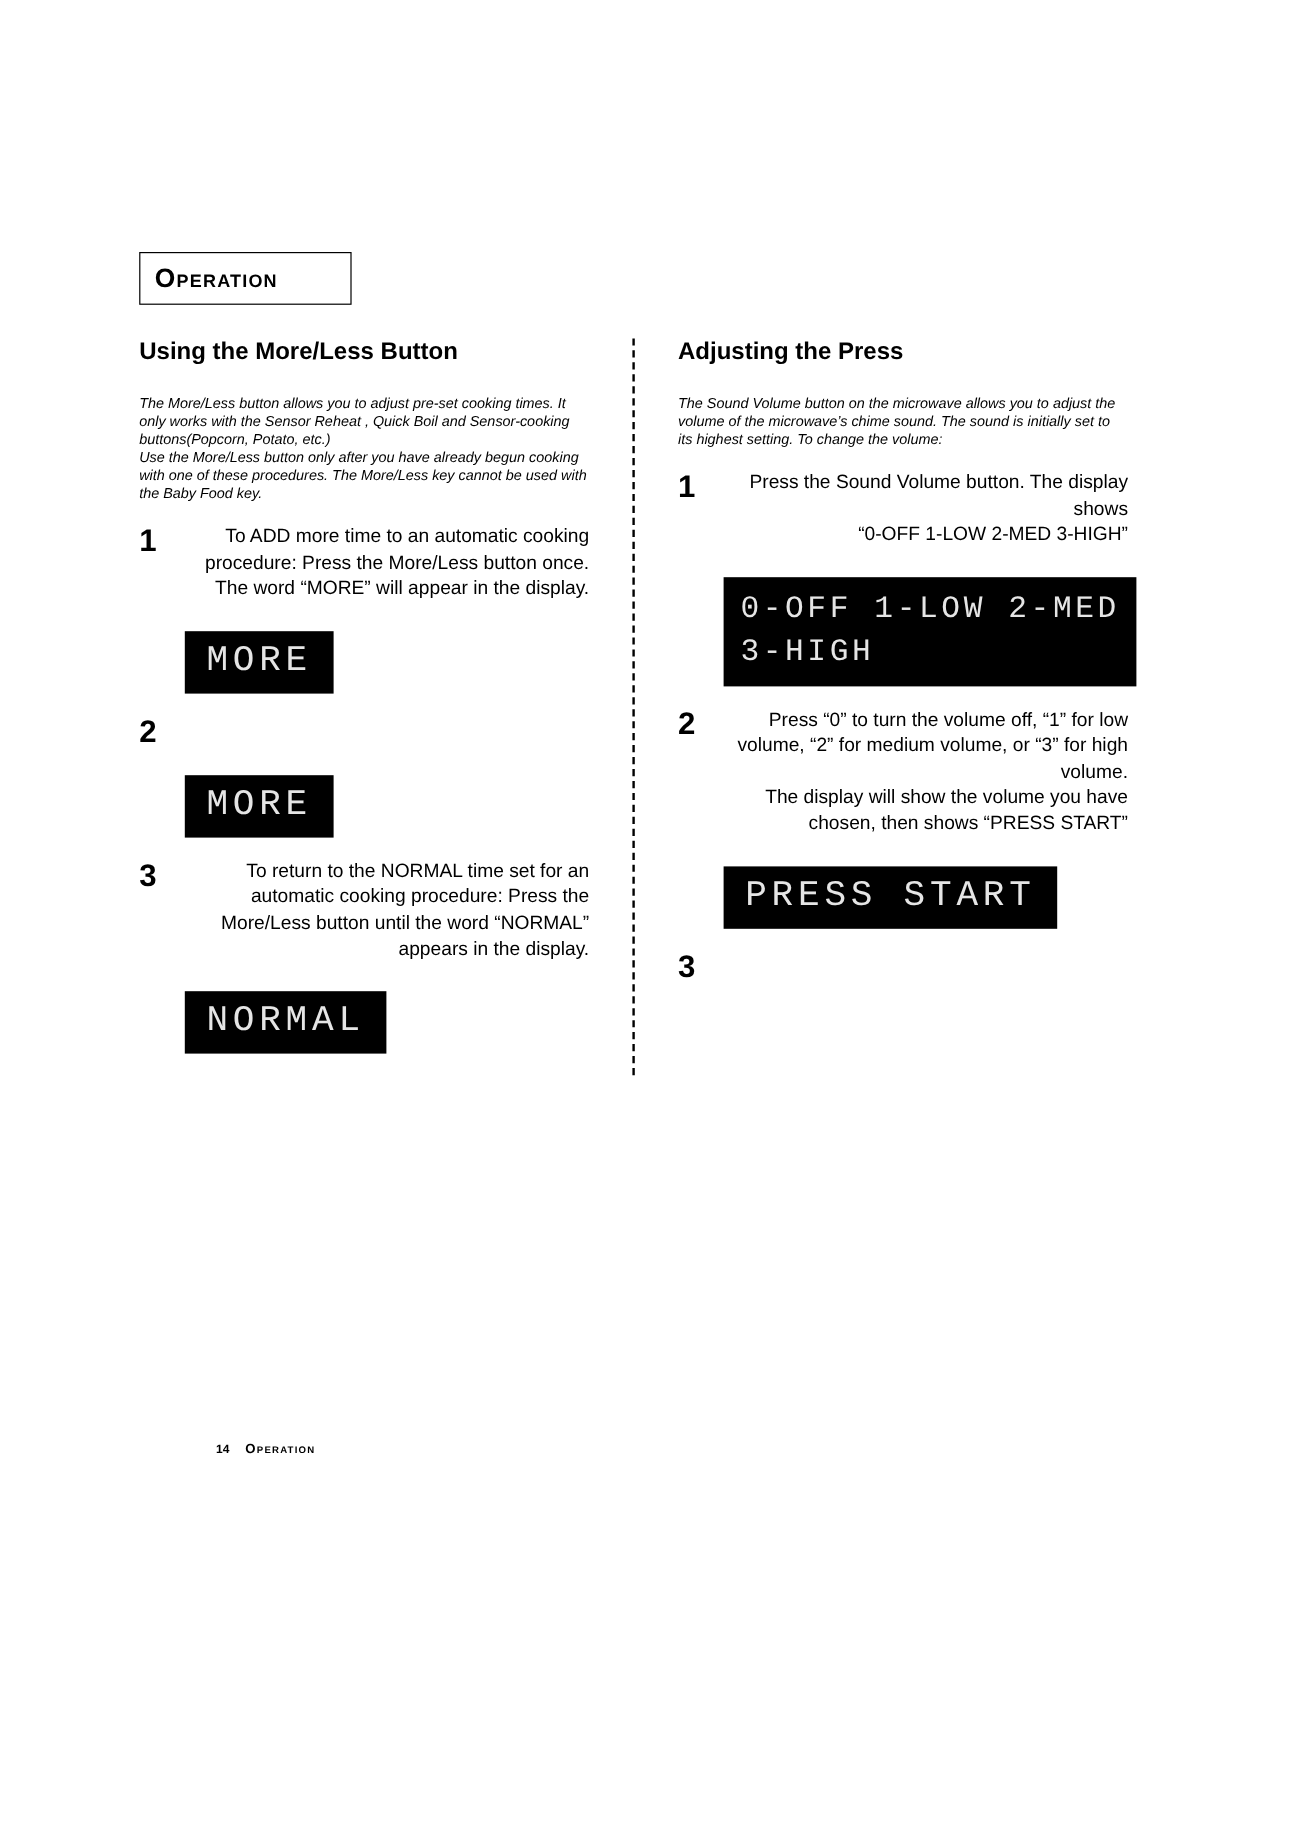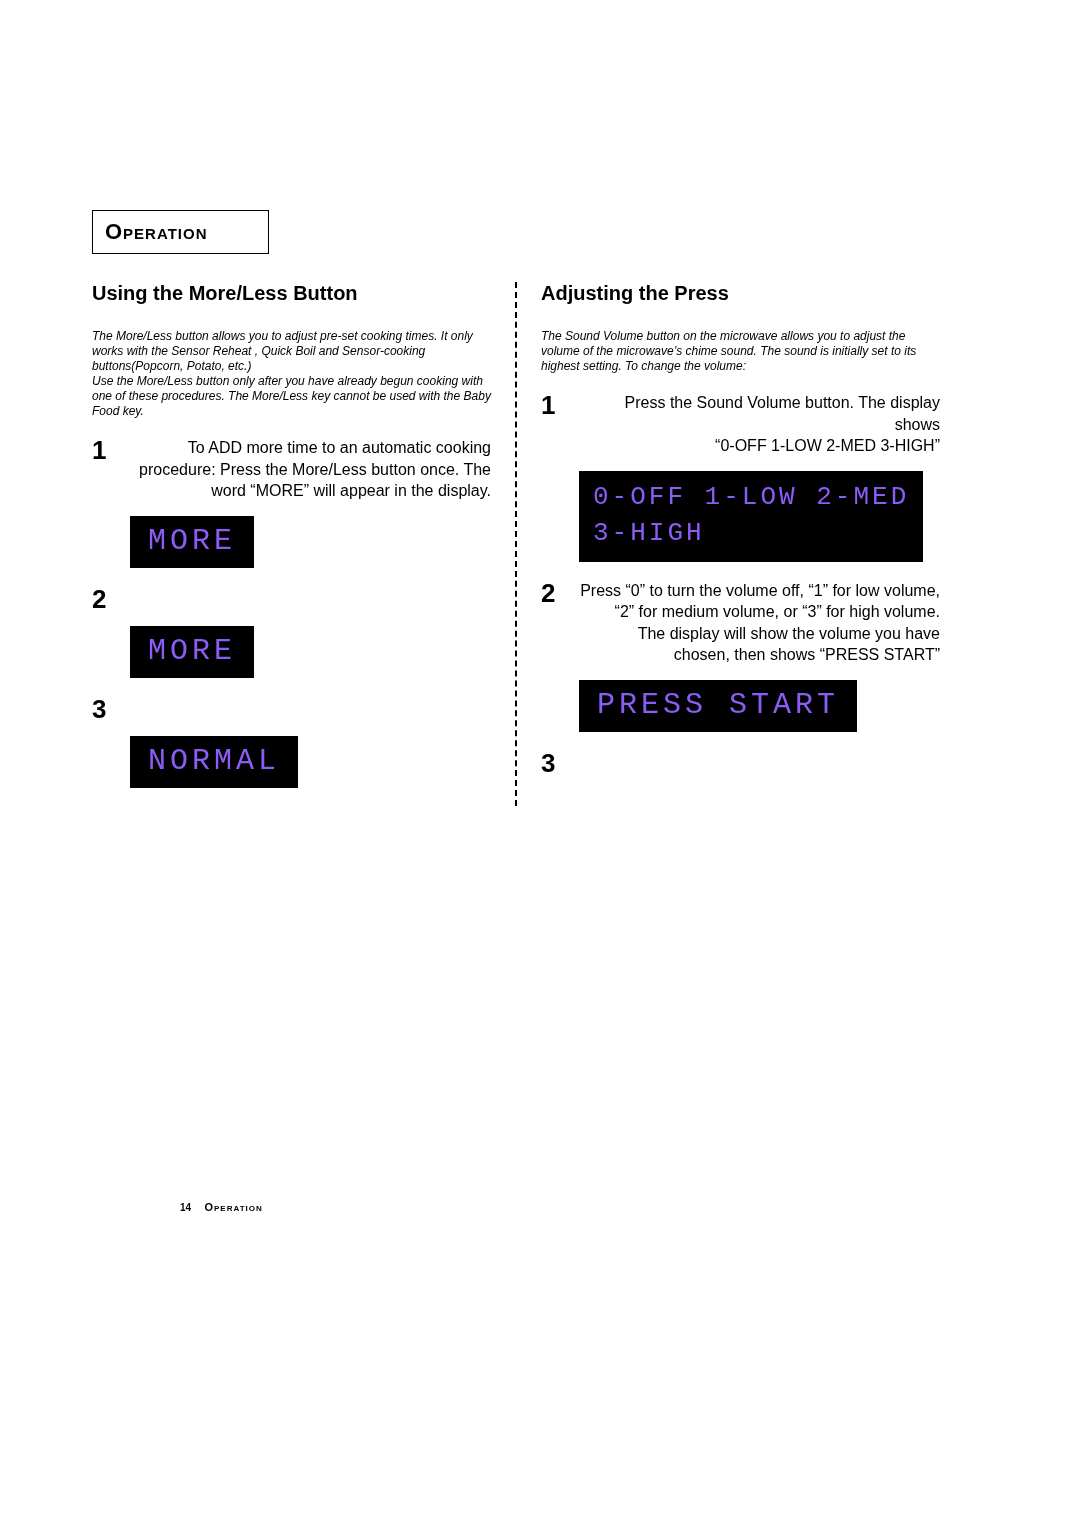--- a/index.html
+++ b/index.html
@@ -8,38 +8,38 @@
     background: #ffffff;
     width: 1080px;
     height: 1528px;
     font-family: Arial, Helvetica, sans-serif;
     color: #000;
   }
   .page {
     box-sizing: border-box;
     width: 1080px;
     height: 1324px;
-    padding: 210px 140px 80px 92px;
+    padding: 210px 140px 80px 116px;
     position: relative;
   }
   .section-box {
     border: 1.5px solid #000;
     display: inline-block;
     padding: 8px 60px 8px 12px;
     margin-bottom: 28px;
   }
   .section-title {
     font-size: 22px;
     font-weight: bold;
     font-variant: small-caps;
     letter-spacing: 1px;
   }
   .columns {
     display: flex;
-    gap: 24px;
+    gap: 36px;
     position: relative;
   }
   .col {
     flex: 1 1 0;
     min-width: 0;
   }
   .vdiv {
     width: 0;
     border-left: 2px dashed #000;
     align-self: stretch;
@@ -69,26 +69,26 @@
   }
   .step-body {
     font-size: 16px;
     line-height: 1.35;
     flex: 1;
     text-align: right;
   }
   .lcd {
     display: inline-block;
     background: #000;
-    color: #8b5cf6;
+    color: #e5e5e5;
     font-family: "Courier New", monospace;
     letter-spacing: 4px;
     font-size: 30px;
     padding: 8px 18px 10px 18px;
-    margin: 6px 0 18px 38px;
+    margin: 16px 0 18px 38px;
     white-space: pre;
   }
   .lcd.multi {
     font-size: 26px;
     line-height: 1.4;
     letter-spacing: 3px;
     padding: 8px 14px 10px 14px;
   }
   .footer {
     position: absolute;
@@ -130,20 +130,21 @@
       </div>
       <div class="lcd">MORE</div>
 
       <div class="step">
         <div class="step-num">2</div>
       </div>
       <div class="lcd">MORE</div>
 
       <div class="step">
         <div class="step-num">3</div>
+        <div class="step-body" style="white-space: pre-line;">To return to the NORMAL time set for an automatic cooking procedure:  Press the More/Less button until the word “NORMAL” appears in the display.</div>
       </div>
       <div class="lcd">NORMAL</div>
     </div>
 
     <div class="vdiv"></div>
 
     <div class="col">
       <h2 class="subhead">Adjusting the Press</h2>
       <p class="intro" style="white-space: pre-line;">The Sound Volume button on the microwave allows you to adjust the volume of the microwave’s chime sound. The sound is initially set to its highest setting. To change the volume:</p>
 

